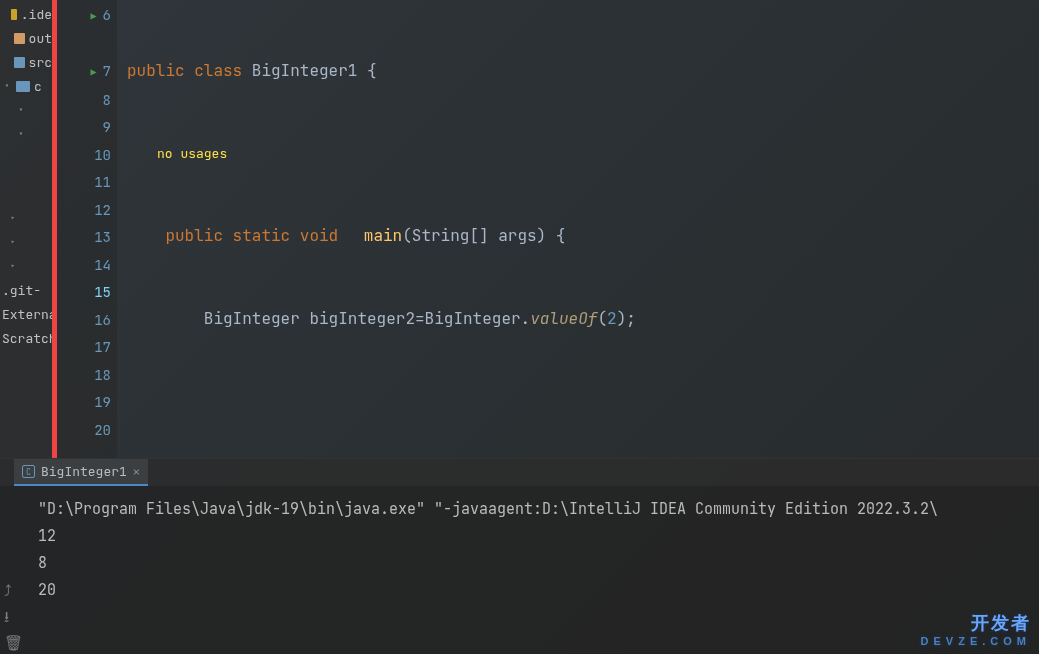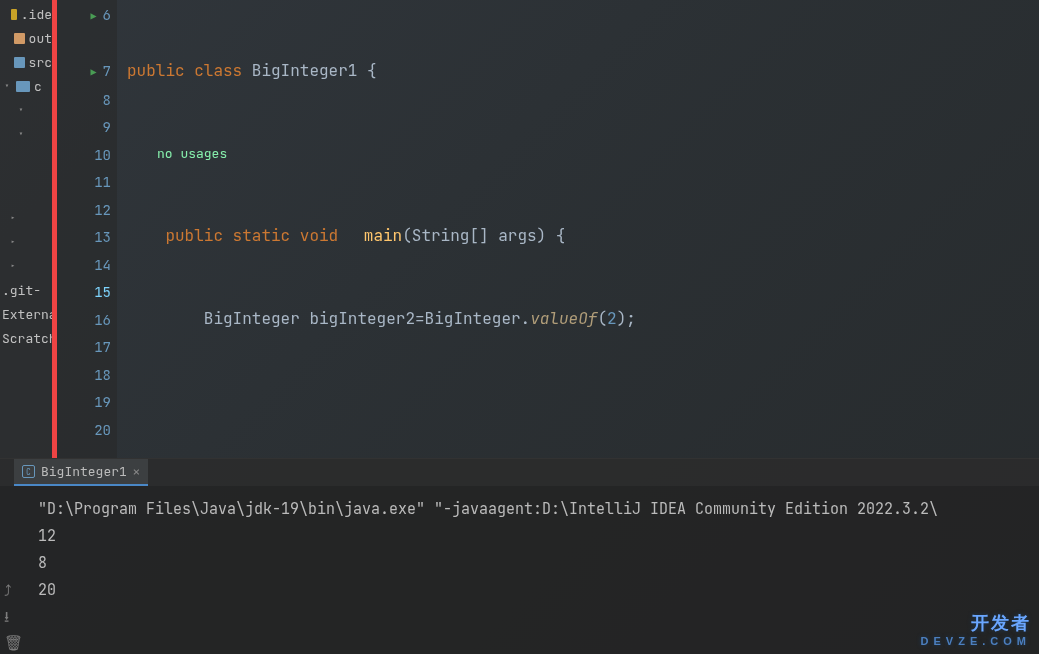--- a/index.html
+++ b/index.html
@@ -48,21 +48,21 @@
   position:relative; padding-top:2px;
   font-size:16px; line-height:27.5px;
   font-family:'JetBrains Mono','Consolas',monospace;
   white-space:pre;
 }
 .code-line { height:27.5px; padding-left:10px; }
 .kw { color:#cc7832;margin-top:20px; }
 .method { color:#ffc66d;padding-left:16px; }
 .methodI { color:#b09d79; font-style:italic; }
 .str, .num { color:#6897bb; }
-.hint { color:#86efac; font-size:13px; padding-left:40px; }
+.hint { color:#fde047; font-size:13px; padding-left:40px; }
 .tabs {
   height:28px; background:rgba(43,43,43,0.85);
   border-top:1px solid #323232;
   display:flex; align-items:flex-end;
   padding-left:14px;
 }
 .tab {
   display:flex; align-items:center; gap:6px;
   background:#3c3f41; padding:4px 8px;
   border-bottom:2px solid #4a88c7;

